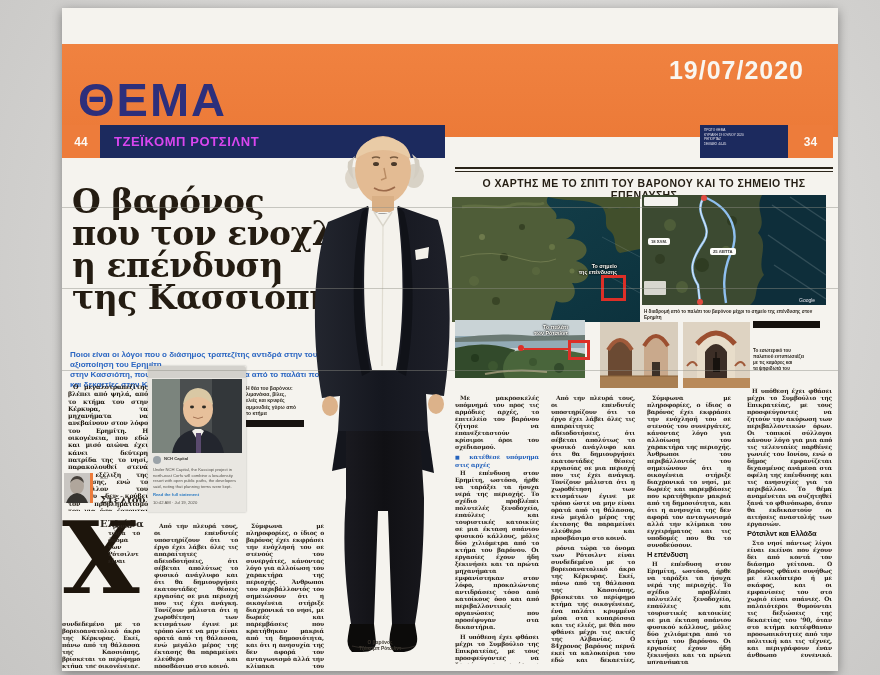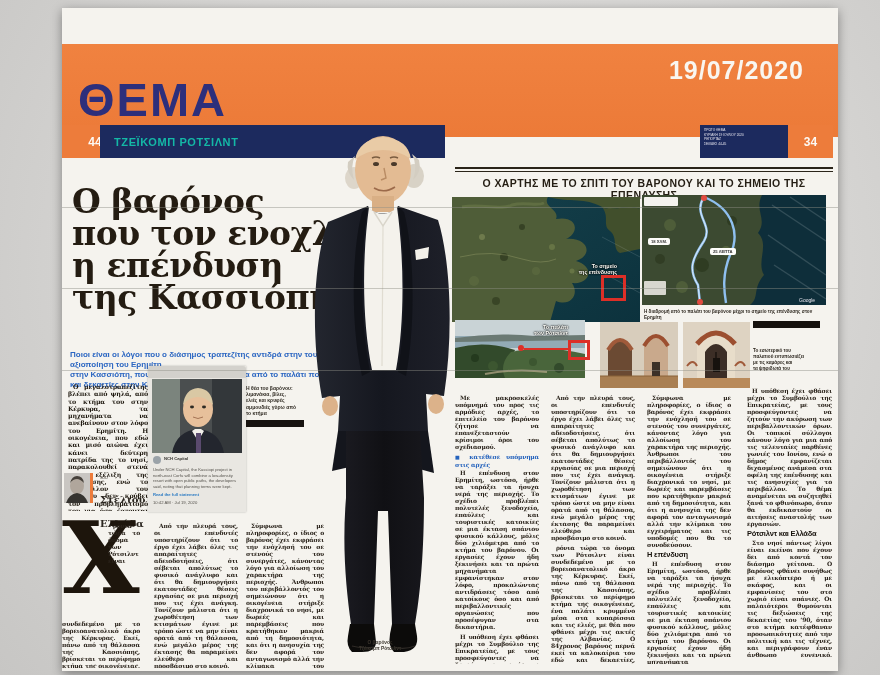--- a/index.html
+++ b/index.html
@@ -10,21 +10,21 @@
   .page{position:absolute;left:62px;top:8px;width:776px;height:663px;background:#f5f3ee;
         box-shadow:0 3px 10px rgba(0,0,0,.38);}
   
   .banner{left:0;top:17px;width:776px;height:93px;background:linear-gradient(#f08240,#ec7a38);margin-top:19px;}
   .logo{left:16px;top:32px;font-weight:bold;font-size:47px;letter-spacing:2px;color:#2d2f7b;line-height:1;}
   .datestamp{right:34px;top:12px;font-weight:bold;font-size:25px;color:#f9f6f0;letter-spacing:1px;}
   
   .numbox{width:38px;height:33px;background:#ed7c3b;color:#fdf9f4;font-weight:bold;font-size:12px;
           display:flex;align-items:center;justify-content:center;}
   .kickerbar{left:38px;top:117px;width:345px;height:33px;background:#1c2a5e;display:flex;align-items:center;}
-  .kickertitle{margin-left:14px;color:#14b8a6;font-weight:bold;font-size:11px;letter-spacing:.6px;}
+  .kickertitle{margin-left:14px;color:#d946ef;font-weight:bold;font-size:13px;letter-spacing:.6px;}
   .infoblock{left:638px;top:117px;width:88px;height:33px;background:#1c2a5e;color:#e8e6ef;
              font-size:3.2px;line-height:4.6px;padding:3px 4px;box-sizing:border-box;overflow:hidden;}
   .infoblock div{white-space:nowrap;}
   
   .headline{left:10px;top:178px;width:310px;font-family:"DejaVu Serif", serif;font-weight:bold;
             font-size:33px;line-height:32px;color:#241c12;letter-spacing:-.5px;}
   .deck{left:8px;top:342px;width:316px;font-size:8px;line-height:10px;font-weight:bold;color:#2b66c2;}
   
   .ncol{font-family:"DejaVu Serif", serif;font-size:6px;line-height:7px;color:#2a231b;
         text-align:justify;overflow:hidden;font-weight:bold;letter-spacing:-.2px;}
@@ -58,21 +58,21 @@
 <body>
 
 <div class="stage">
   <div class="page">
 
     <div class="abs banner">
       <div class="abs logo">ΘΕΜΑ</div>
       <div class="abs datestamp">19/07/2020</div>
     </div>
 
-    <div class="abs numbox" style="left:0;top:117px;padding-left:14px;">44</div>
+    <div class="abs numbox" style="left:0;top:117px;">44</div>
     <div class="abs kickerbar">
       <span class="kickertitle">ΤΖΕΪΚΟΜΠ ΡΟΤΣΙΛΝΤ</span>
     </div>
     <div class="abs infoblock">
         <div>ΠΡΩΤΟ ΘΕΜΑ</div>
         <div>ΚΥΡΙΑΚΗ 19 ΙΟΥΛΙΟΥ 2020</div>
         <div>ΡΕΠΟΡΤΑΖ</div>
         <div>ΣΕΛΙΔΕΣ 44-45</div>
       </div>
     <div class="abs numbox" style="left:726px;top:117px;width:45px;">34</div>

